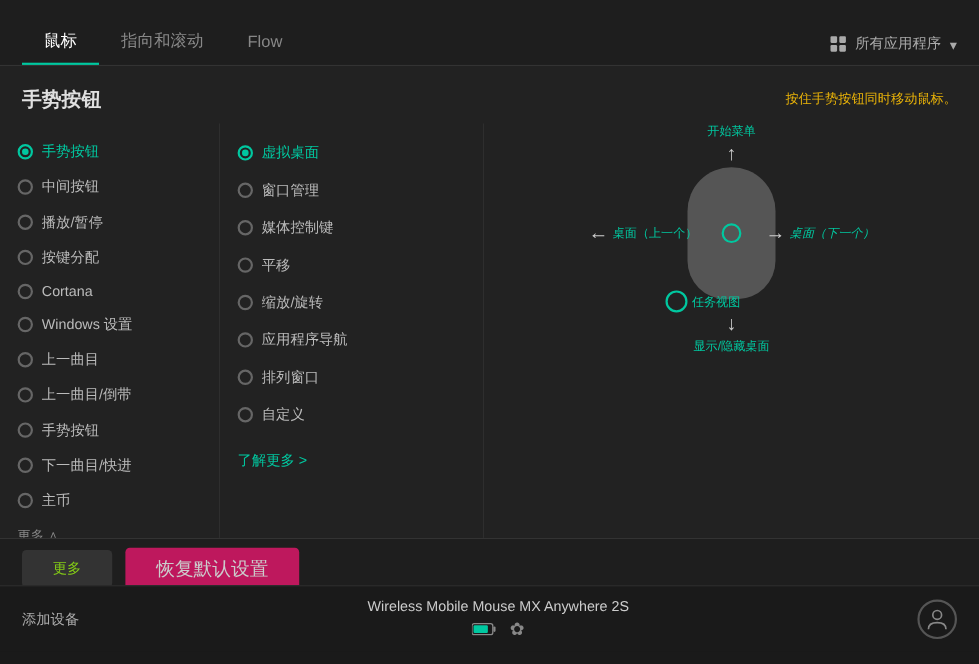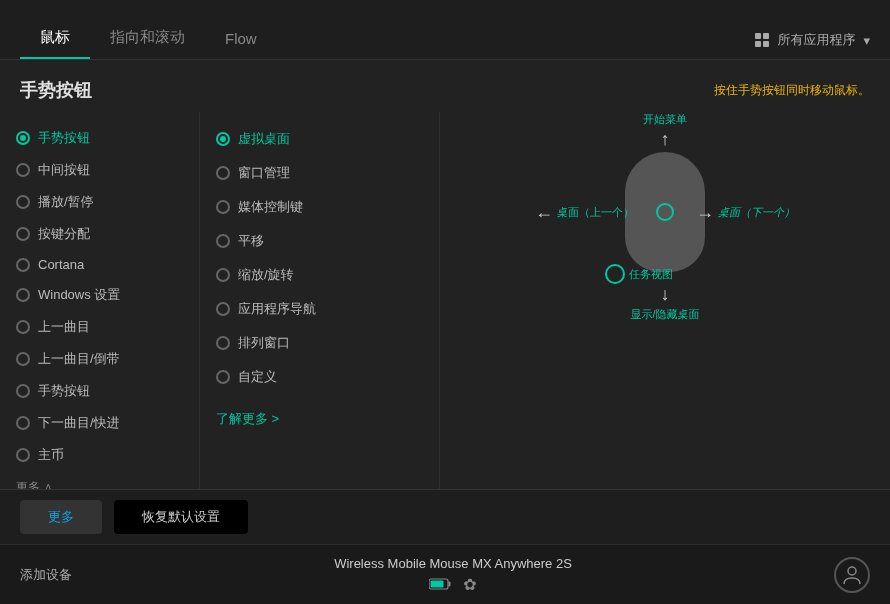--- a/index.html
+++ b/index.html
@@ -260,42 +260,42 @@
       background: #1e1e1e;
       display: flex;
       align-items: center;
       padding: 0 20px;
       gap: 12px;
       border-top: 1px solid #333;
     }
     .btn-more {
       padding: 8px 28px;
       background: #333;
-      color: #0ea5e9;
+      color: #84cc16;
       border: none;
       border-radius: 4px;
       font-size: 13px;
       cursor: pointer;
       font-family: Liberation Sans, sans-serif;
     }
     .btn-restore {
       padding: 8px 28px;
-      background: #000000;
+      background: #be185d;
       color: #ccc;
       border: none;
       border-radius: 4px;
-      font-size: 13px;
+      font-size: 17px;
       cursor: pointer;
       font-family: inherit;
     }
 
     
     .footer {
       position: absolute;
-      bottom: 0; left: 0; right: 0;
+      bottom: 12px; left: 0; right: 0;
       height: 60px;
       background: #1a1a1a;
       border-top: 1px solid #2e2e2e;
       display: flex;
       align-items: center;
       padding: 0 20px;
     }
     .footer-add {
       color: #aaa;
       font-size: 13px;

